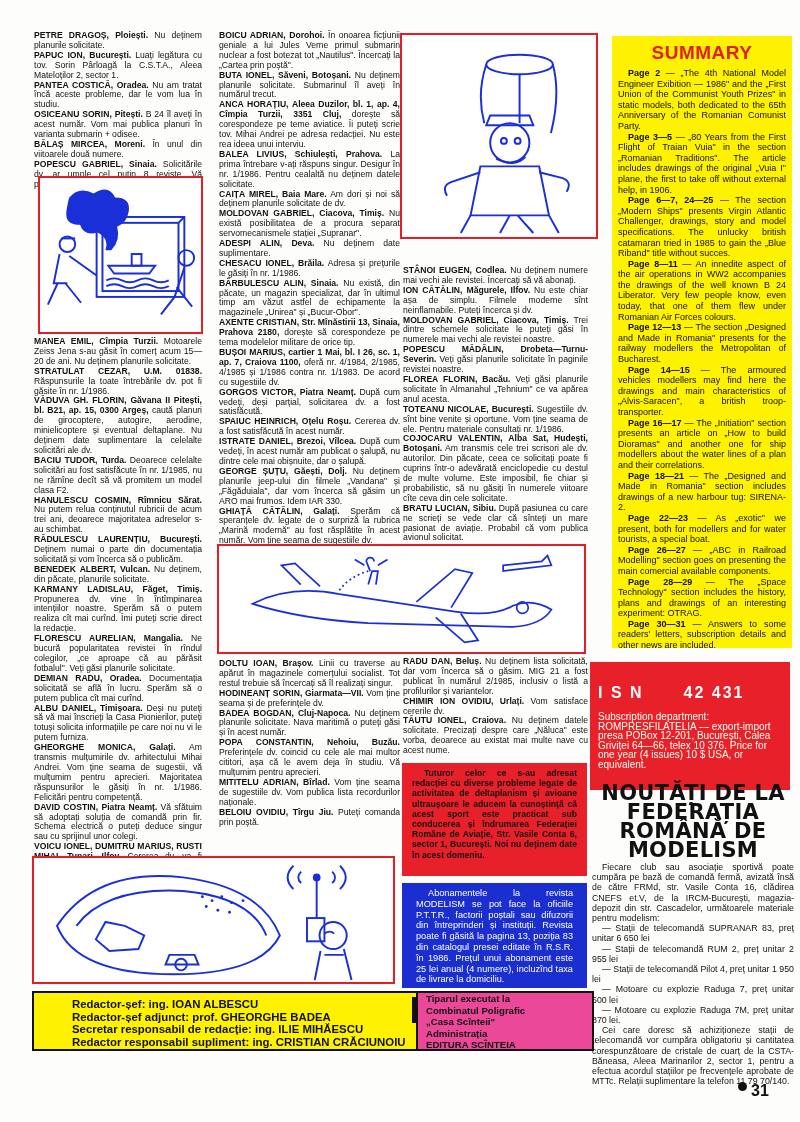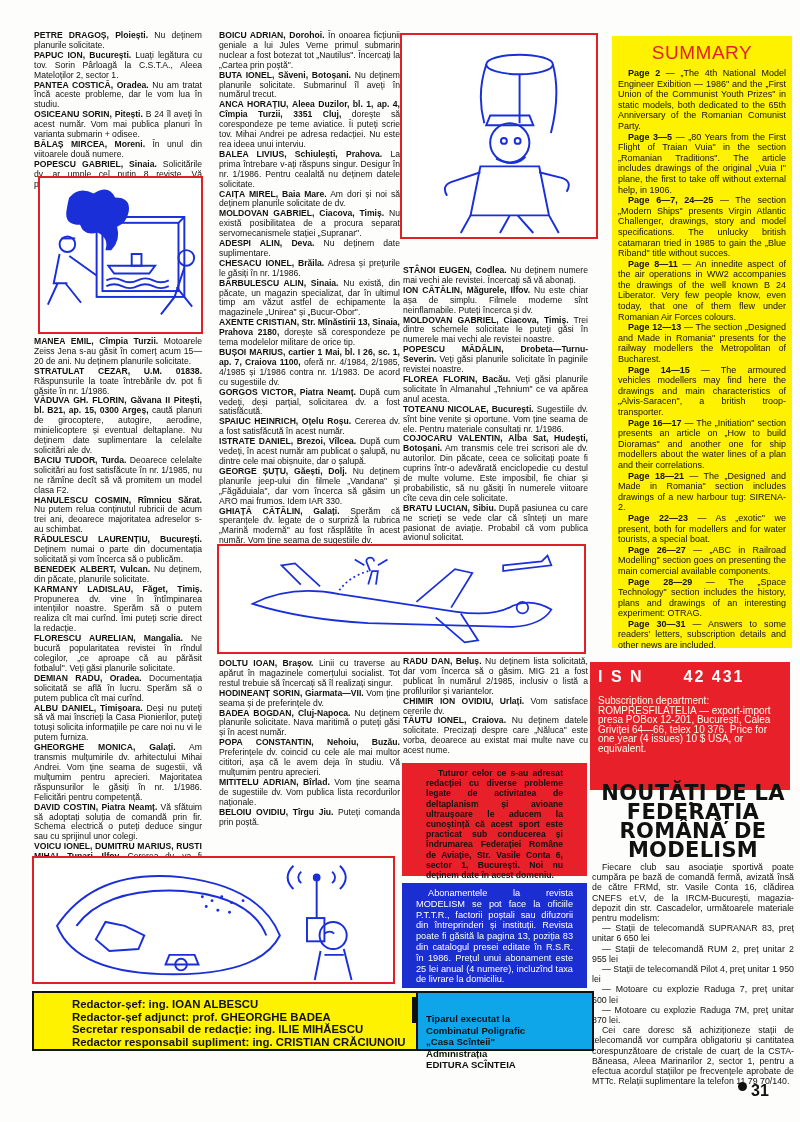--- a/index.html
+++ b/index.html
@@ -4,35 +4,35 @@
 <style>
 *{box-sizing:border-box;margin:0;padding:0}
 body{width:800px;height:1122px;background:#fdfdfb;font-family:"Liberation Sans",sans-serif;color:#111;position:relative;overflow:hidden}
 .col{position:absolute;font-size:8.6px;line-height:9.9px;text-align:justify}
 .entry{margin-bottom:0}
 .entry .n{font-weight:bold}
 .entry .p{font-weight:bold}
 .frame{position:absolute;border:2px solid #e21f26;background:#fff}
 .frame svg{position:absolute;left:0;top:0;width:100%;height:100%}
 #summary{position:absolute;left:612px;top:36px;width:180px;height:612px;background:#fff200;padding:4px 6px 0 6px;font-size:9px;line-height:10.6px;text-align:justify}
-#summary h1{color:#e21f26;font-size:19px;line-height:22px;text-align:center;font-weight:normal;margin:2px 0 4px 0;letter-spacing:.5px}
+#summary h1{color:#e21f26;font-size:19px;line-height:22px;text-align:center;font-weight:bold;margin:2px 0 4px 0;letter-spacing:.5px}
 #summary p{text-indent:10px}
 #summary p b{font-weight:bold}
-#isn{position:absolute;left:590px;top:662px;width:200px;height:128px;background:#e8202a;color:#fff;padding:6px 8px}
+#isn{position:absolute;left:590px;top:662px;width:200px;height:128px;background:#e8202a;color:#fff;padding:22px 8px}
 #isn .big{font-size:16px;font-weight:bold;letter-spacing:2px;display:flex;gap:40px}
 #isn .small{font-size:10px;line-height:9.5px;margin-top:10px;color:#ffe}
 #news{position:absolute;left:592px;top:784px;width:202px;font-size:8.8px;line-height:10.2px;text-align:justify}
 #news h2{font-family:"DejaVu Sans",sans-serif;font-size:21px;line-height:19px;text-align:center;font-weight:bold;letter-spacing:.3px;margin-bottom:2px}
 #news p{font-weight:normal;text-indent:10px}
-#redbox{position:absolute;left:402px;top:763px;width:185px;height:113px;background:#e8202a;color:#111;font-weight:bold;font-size:8.6px;line-height:10.2px;padding:5px 24px;text-align:justify;text-indent:12px}
+#redbox{position:absolute;left:402px;top:763px;width:185px;height:113px;background:#e8202a;color:#111;font-weight:bold;font-size:8.6px;line-height:10.2px;padding:5px 10px;text-align:justify;text-indent:12px}
 #bluebox{position:absolute;left:402px;top:883px;width:185px;height:105px;background:#1b2fd0;color:#fff;font-size:9.2px;line-height:10.8px;padding:5px 14px;text-align:justify;text-indent:12px}
 #masthead{position:absolute;left:32px;top:991px;width:556px;height:60px;background:#fff200;border:2px solid #111;border-right:none}
 #masthead .lines{position:absolute;left:38px;top:5px;font-size:11.4px;line-height:12.6px;font-weight:bold}
 #masthead .bk{position:absolute;left:378px;top:4px;width:26px;height:26px;background:#111}
-#printbox{position:absolute;left:416px;top:991px;width:178px;height:60px;background:#0ea5e9;border:2px solid #111;padding:20px 8px;font-size:9.6px;line-height:11.6px;font-weight:bold}
+#printbox{position:absolute;left:416px;top:991px;width:178px;height:60px;background:#ec4899;border:2px solid #111;padding:0 8px;font-size:9.6px;line-height:11.6px;font-weight:bold}
 #pgnum{position:absolute;left:738px;top:1082px;font-size:16px;font-weight:bold;display:flex;gap:4px}
 #pgnum .dot{width:9px;height:9px;border-radius:50%;background:#111}
 </style>
 </head>
 <body>
 
 <div class="col" id="c1t" style="left:34px;top:31px;width:168px">
     <div class="entry"><span class="n">PETRE DRAGOȘ,</span> <span class="p">Ploiești.</span> <span>Nu deținem planurile solicitate.</span></div>
     <div class="entry"><span class="n">PAPUC ION,</span> <span class="p">București.</span> <span>Luați legătura cu tov. Sorin Pârloagă la C.S.T.A., Aleea Mateloților 2, sector 1.</span></div>
     <div class="entry"><span class="n">PANTEA COSTICĂ,</span> <span class="p">Oradea.</span> <span>Nu am tratat încă aceste probleme, dar le vom lua în studiu.</span></div>

